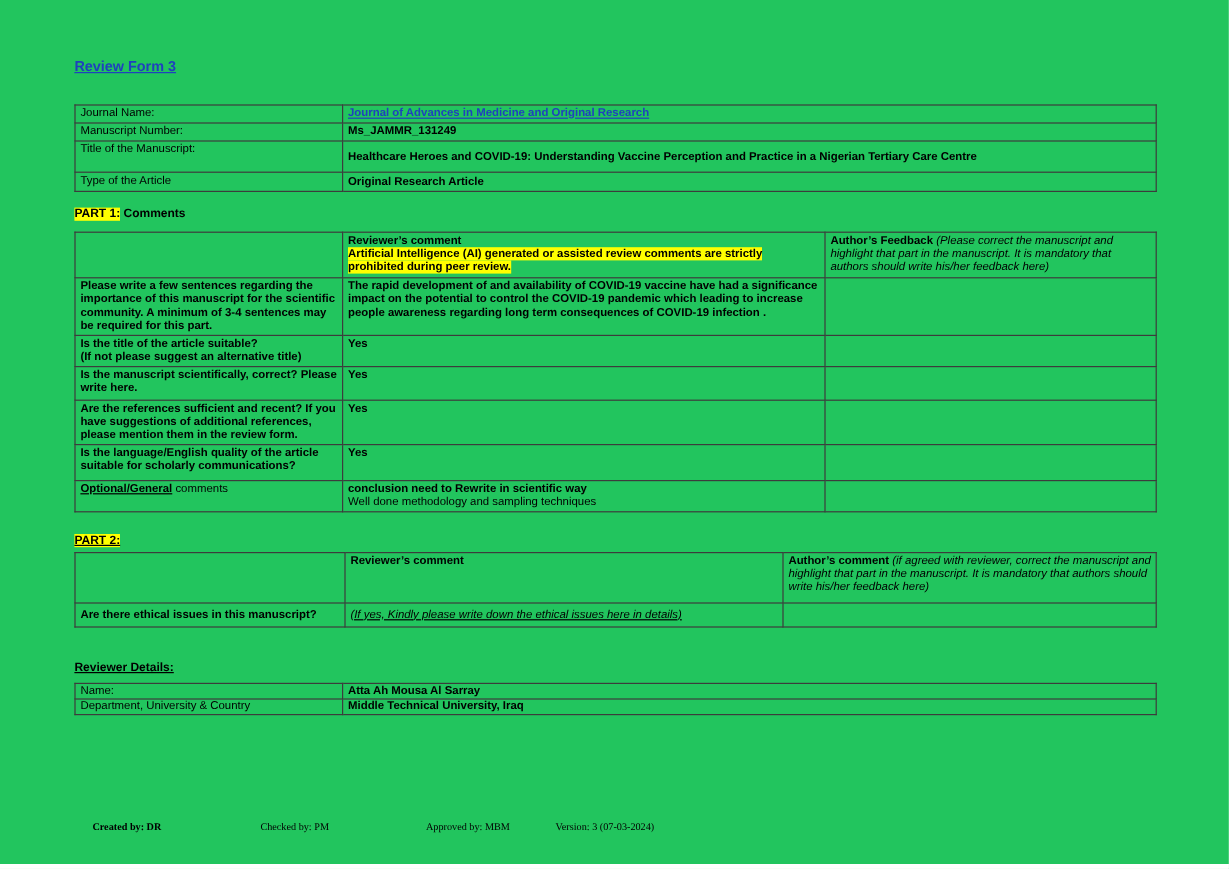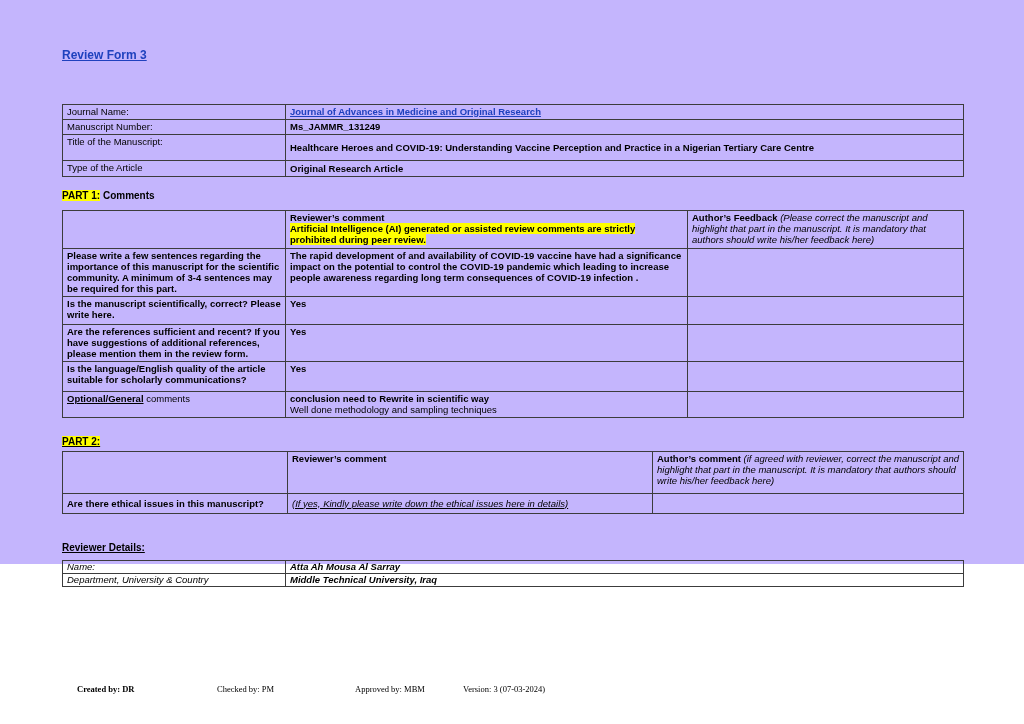--- a/index.html
+++ b/index.html
@@ -5,22 +5,22 @@
   * { margin: 0; padding: 0; box-sizing: border-box; }
   html, body { background: #ffffff; }
   body {
     width: 1024px; height: 724px;
     font-family: "Liberation Sans", sans-serif;
     color: #000;
     overflow: hidden;
   }
   .page {
     position: relative;
-    width: 1024px; height: 564px;
-    background: #c4b5fd;
+    width: 1024px; height: 720px;
+    background: #22c55e;
     padding: 48px 61px 0 62px;
   }
   .doc-title {
     font-size: 12px;
     font-weight: bold;
     text-decoration: underline;
     color: #1f41be;
   }
   table {
     border-collapse: collapse;
@@ -39,36 +39,36 @@
   .b  { font-weight: bold; }
   .i  { font-style: italic; }
   .u  { text-decoration: underline; }
   .hl { background: #ffff00; }
   .link {
     color: #1f41be;
     font-weight: bold;
     text-decoration: underline;
     cursor: pointer;
   }
-  .info-table { margin-top: 42px; }
+  .info-table { margin-top: 25px; }
   .info-table td.val { vertical-align: middle; }
   .section-heading {
     font-size: 10px;
     font-weight: bold;
     margin-top: 13px;
   }
   .part1-table { margin-top: 9px; }
   .part1-table td.q {
     font-weight: bold;
   }
   .part1-table td.c { font-weight: bold; margin-left: 28px; }
   .part2-heading { margin-top: 18px; }
   .part2-table { margin-top: 4px; }
   .reviewer-heading { margin-top: 28px; }
-  .reviewer-table { margin-top: 7px; font-style: italic; }
+  .reviewer-table { margin-top: 7px; }
   .reviewer-table td { padding-top: 0; padding-bottom: 1px; }
   .footer {
     position: absolute;
     top: 684px; left: 62px;
     width: 901px;
     font-family: "Liberation Serif", serif;
     font-size: 8.5px;
   }
   .footer span { position: absolute; top: 0; white-space: nowrap; }
   .footer .f1 { left: 15px; font-weight: bold; }
@@ -120,20 +120,26 @@
         <tr style="height:38px">
       <td></td>
       <td><span class="b">Reviewer’s comment</span><br><span class="b hl">Artificial Intelligence (AI) generated or assisted review comments are strictly prohibited during peer review.</span></td>
       <td><span class="b">Author’s Feedback</span><span class="i"> (Please correct the manuscript and highlight that part in the manuscript. It is mandatory that authors should write his/her feedback here)</span></td>
     </tr>
     <tr style="height:44px">
       <td class="q">Please write a few sentences regarding the importance of this manuscript for the scientific community. A minimum of 3-4 sentences may be required for this part.</td>
       <td class="c">The rapid development of and availability of COVID-19 vaccine have had a significance impact on the potential to control the COVID-19 pandemic which leading to increase  people awareness regarding  long term consequences of  COVID-19 infection .</td>
       <td></td>
     </tr>
+    <tr style="height:26px">
+      <td class="q">Is the title of the article suitable?
+(If not please suggest an alternative title)</td>
+      <td class="c">Yes</td>
+      <td></td>
+    </tr>
     <tr style="height:28px">
       <td class="q">Is the manuscript scientifically, correct? Please write here.</td>
       <td class="c">Yes</td>
       <td></td>
     </tr>
     <tr style="height:32px">
       <td class="q">Are the references sufficient and recent? If you have suggestions of additional references, please mention them in the review form.</td>
       <td class="c">Yes</td>
       <td></td>
     </tr>

